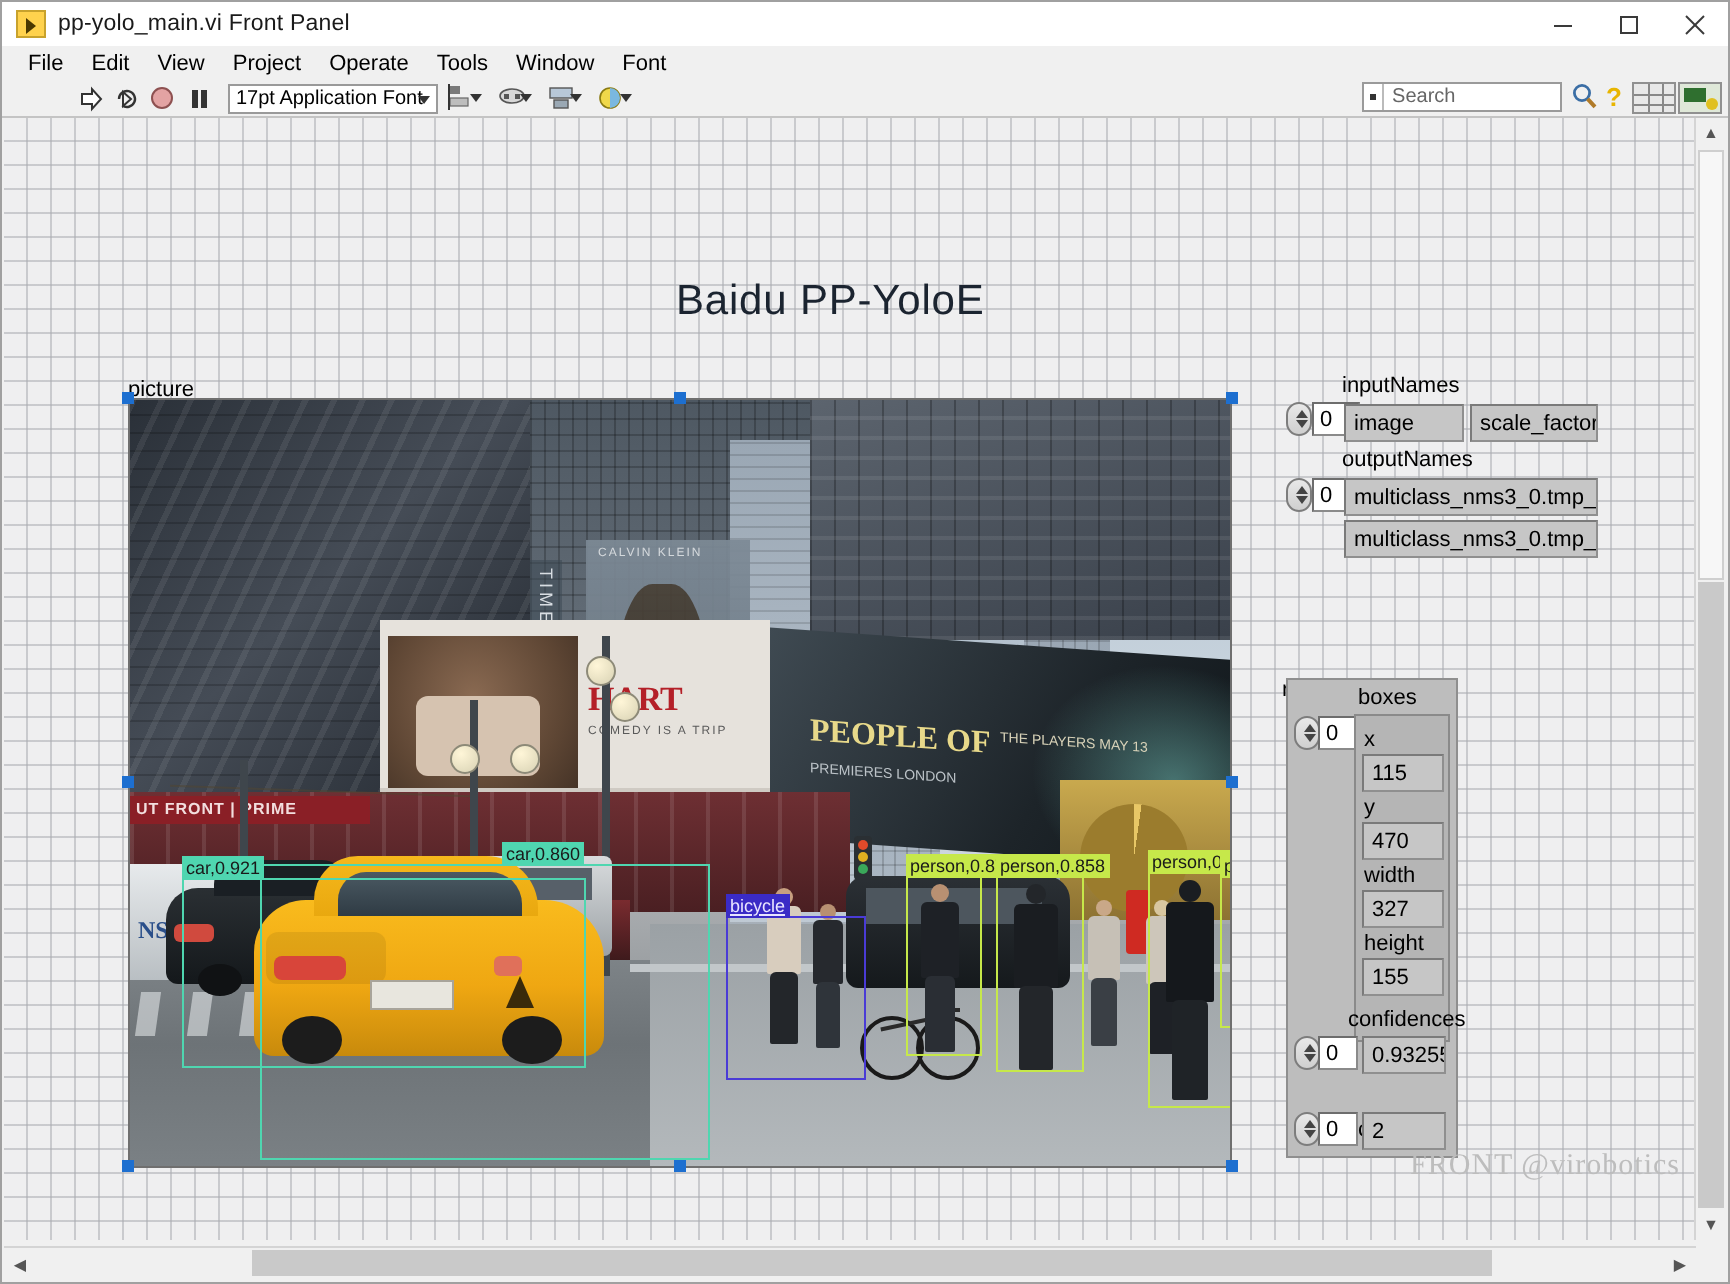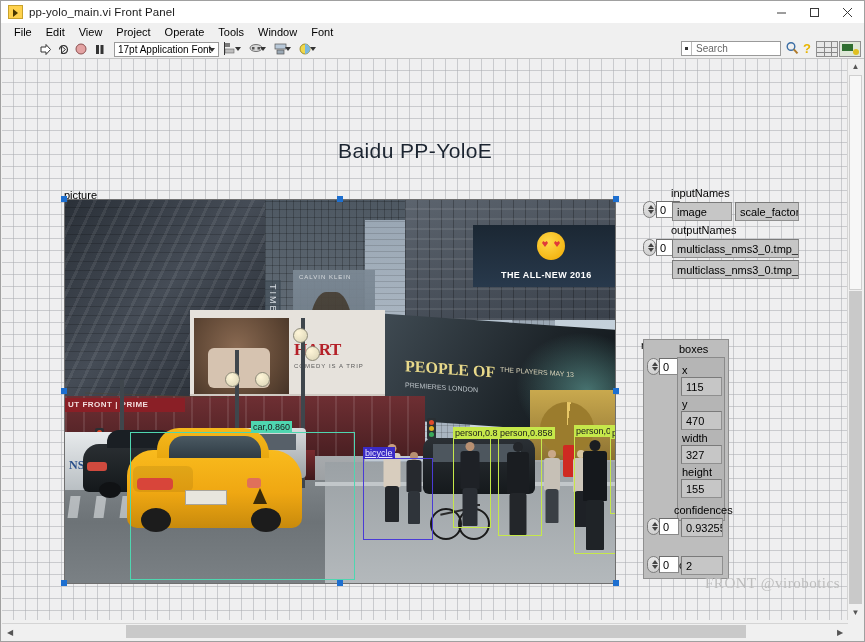--- a/index.html
+++ b/index.html
@@ -356,24 +356,20 @@
           <div class="strip"></div>
         </div>
 
         <div class="bb bb-people">
           <div class="glow"></div>
           <div class="p1">PEOPLE OF</div>
           <div class="p2">THE PLAYERS MAY 13</div>
           <div class="p3">PREMIERES LONDON</div>
         </div>
 
-        <div class="bb bb-emoji">
-          <div class="em"></div>
-          <div class="txt">THE ALL-NEW 2016</div>
-        </div>
 
         <div class="bb bb-sun">
             <div class="ray"></div>
           </div>
         <div class="bb bb-dr">
             <div class="d">DR</div>
           </div>
 
         <div class="shops"></div>
         <div class="prime">UT FRONT | PRIME</div>
@@ -489,20 +485,23 @@
           
           
           
         </div>
         <div class="ped" style="left:337px;top:252px;width:24px;height:72px;">
           <div class="head" style="width:8px;height:8px;background:#b89072;"></div>
           <div class="body" style="top:8px;width:15px;height:32px;background:#26292e;"></div>
           <div class="body" style="top:39px;width:12px;height:33px;background:#2f343a;"></div>
         </div>
 
+        <div class="det" style="left:26px;top:239px;width:202px;height:95px;border:1px solid #4fd6b0;">
+          <span class="tag" style="background:#4fd6b0;">car,0.921</span>
+        </div>
         <div class="det" style="left:65px;top:232px;width:225px;height:148px;border:1px solid #4fd6b0;">
           <span class="tag" style="background:#4fd6b0;left:120px;">car,0.860</span>
         </div>
         <div class="det" style="left:388px;top:238px;width:38px;height:90px;border:1px solid #c6e84a;">
           <span class="tag" style="background:#c6e84a;">person,0.872</span>
         </div>
         <div class="det" style="left:433px;top:238px;width:44px;height:98px;border:1px solid #c6e84a;">
           <span class="tag" style="background:#c6e84a;">person,0.858</span>
         </div>
         <div class="det" style="left:509px;top:236px;width:44px;height:118px;border:1px solid #c6e84a;">

